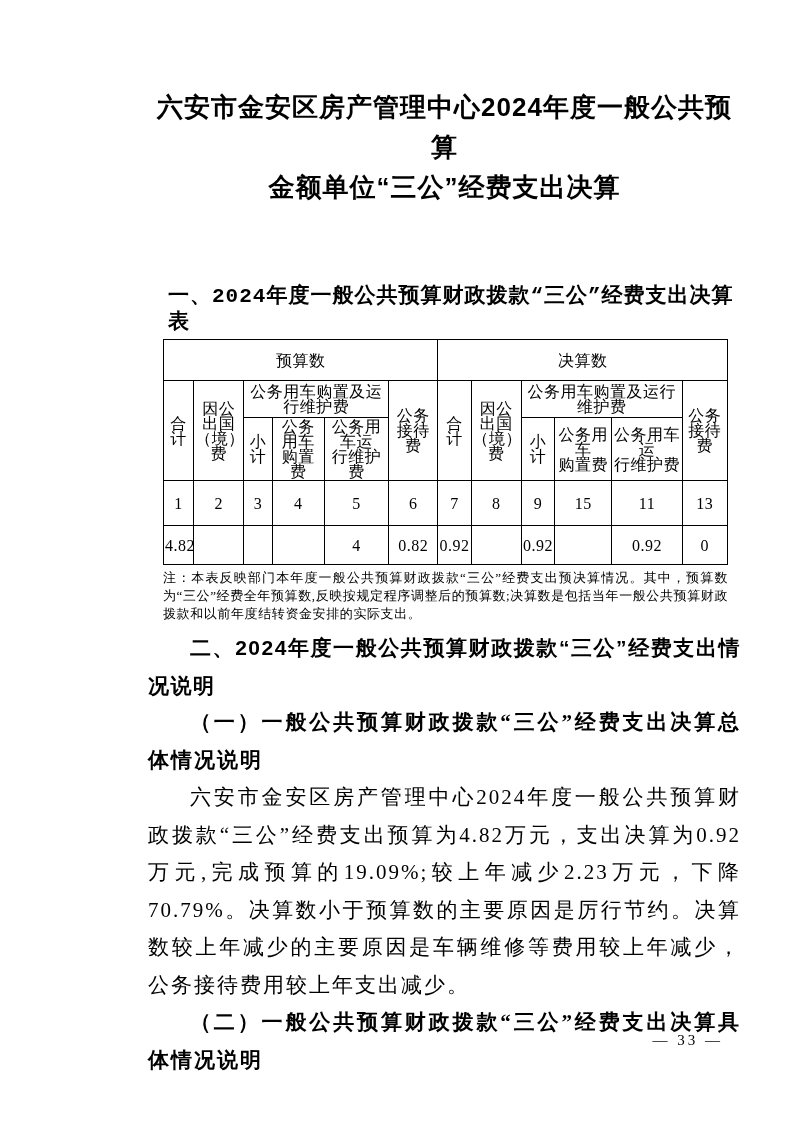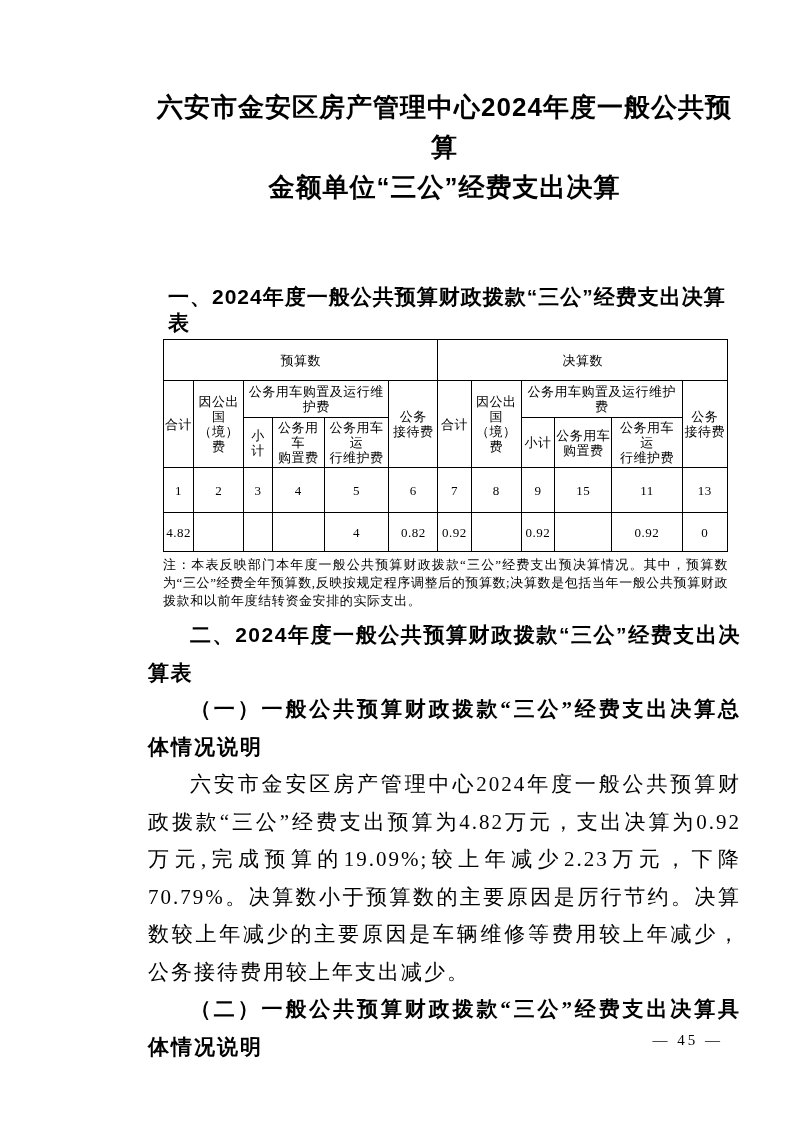--- a/index.html
+++ b/index.html
@@ -12,29 +12,29 @@
     padding:87px 100px 0 100px;
     overflow:hidden;
     font-family:"Liberation Serif", serif;
     margin-left:48px;
   }
   
   .doc-title { text-align:center; font-family:"Liberation Sans", sans-serif;
     font-weight:700; font-size:26px; line-height:40px; letter-spacing:1px; }
   .doc-title span { display:block; }
   
-  .s1-heading { margin:77px 0 0 20px; font-family:Liberation Sans, sans-serif;
+  .s1-heading { margin:77px 0 0 20px; font-family:Liberation Mono, monospace;
     font-weight:700; font-size:21px; line-height:26px; letter-spacing:1px; }
   .unit-label { width:580px; margin-top:11px; text-align:right;
     font-size:13px; line-height:14px; letter-spacing:1px; }
   
   table.sangong { border-collapse:collapse; table-layout:fixed;
     width:565px; margin:3px 0 0 15px; }
   table.sangong td { border:1px solid #000; text-align:center; vertical-align:middle;
-    font-size:13px; line-height:15px; letter-spacing:0.5px;
+    font-size:16px; line-height:15px; letter-spacing:0.5px;
     white-space:pre-line; padding:1px; overflow:hidden; }
   tr.r1 td { height:38px; }
   tr.r2 td.grp { height:34px; }
   tr.r3 td { height:47px; }
   tr.r4 td { height:42px; }
   tr.r5 td { height:36px; }
   
   .table-note { width:565px; margin:4px 0 0 15px; font-size:13px;
     line-height:18px; letter-spacing:0.6px; text-align:justify; }
   
@@ -133,21 +133,21 @@
         <td></td>
         <td>0.92</td>
         <td>0</td>
       </tr>
     </tbody>
   </table>
 
   <div class="table-note">注：本表反映部门本年度一般公共预算财政拨款“三公”经费支出预决算情况。其中，预算数为“三公”经费全年预算数,反映按规定程序调整后的预算数;决算数是包括当年一般公共预算财政拨款和以前年度结转资金安排的实际支出。</div>
 
   <div class="bodyblock">
-    <p class="h-sans">二、2024年度一般公共预算财政拨款“三公”经费支出决算表</p>
+    <p class="h-sans">二、2024年度一般公共预算财政拨款“三公”经费支出情况说明</p>
     <p class="h-kai">（一）一般公共预算财政拨款“三公”经费支出决算总体情况说明</p>
     <p>六安市金安区房产管理中心2024年度一般公共预算财政拨款“三公”经费支出预算为4.82万元，支出决算为0.92万元,完成预算的19.09%;较上年减少2.23万元，下降70.79%。决算数小于预算数的主要原因是厉行节约。决算数较上年减少的主要原因是车辆维修等费用较上年减少，公务接待费用较上年支出减少。</p>
     <p class="h-kai">（二）一般公共预算财政拨款“三公”经费支出决算具体情况说明</p>
   </div>
 
-  <div class="page-number">— 45 —</div>
+  <div class="page-number">— 33 —</div>
 
 </div>
 
 </body></html>

